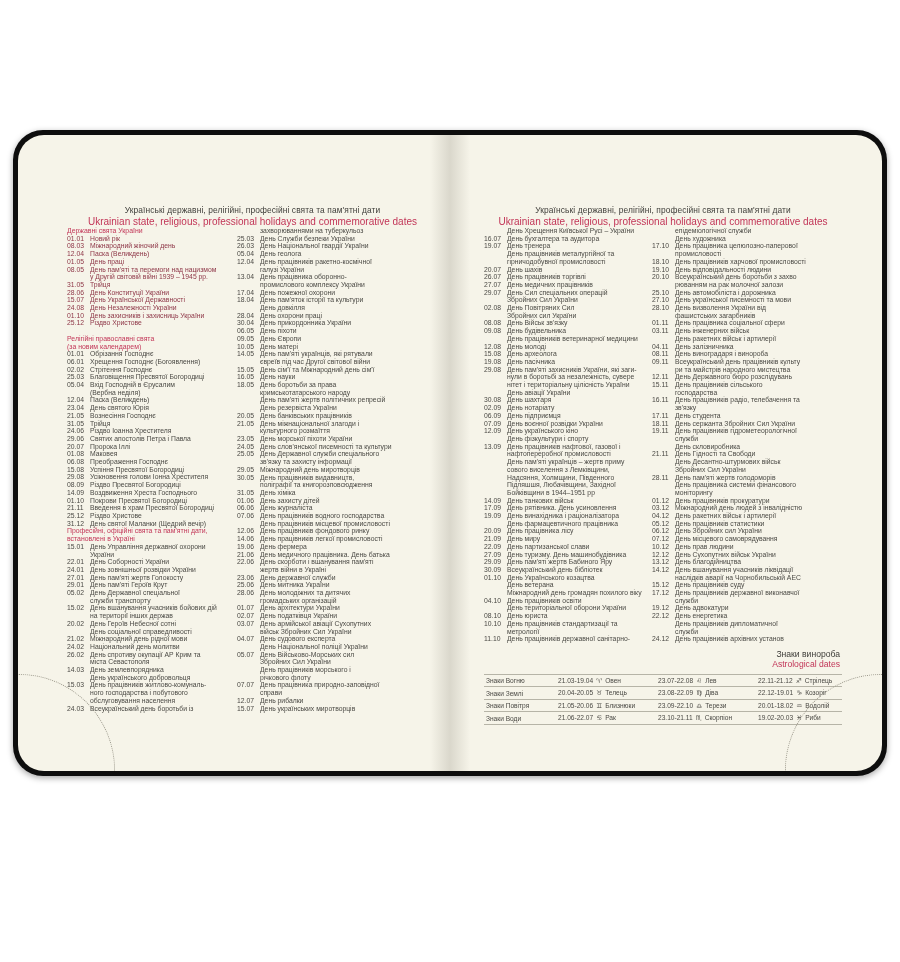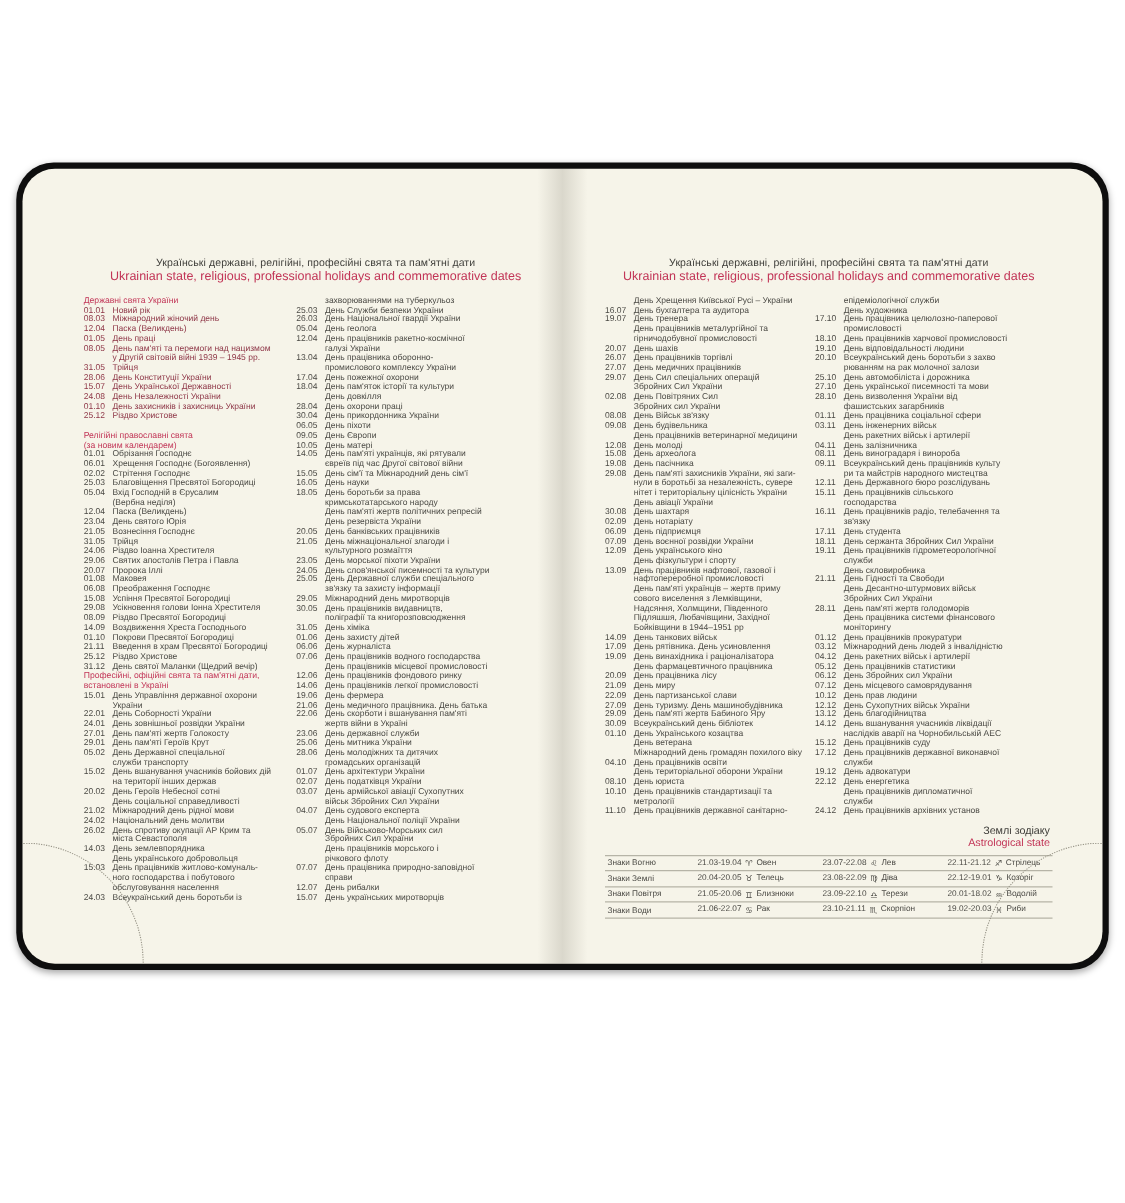--- a/index.html
+++ b/index.html
@@ -7,21 +7,21 @@
   .book{position:absolute;left:13px;top:130px;width:874px;height:646px;background:#0e0e0e;
     border-radius:30px;box-shadow:0 2px 6px rgba(0,0,0,0.35);}
   .pages{position:absolute;left:5px;top:5px;right:5px;bottom:5px;background:#f6f4e9;
     border-radius:26px;display:flex;overflow:hidden;}
   .pages::after{content:"";position:absolute;left:50%;top:0;bottom:0;width:40px;margin-left:-20px;
     background:linear-gradient(90deg,rgba(0,0,0,0) 0%,rgba(90,85,70,0.18) 50%,rgba(0,0,0,0) 100%);
     pointer-events:none;}
   .page{width:50%;position:relative;box-sizing:border-box;}
   .page.left{padding:70px 12px 0 49px;}
   .page.right{padding:70px 40px 0 34px;}
-  .page-head{text-align:center;margin-bottom:10px;}
+  .page-head{text-align:center;}
   .pt-uk{font-size:8.4px;line-height:11px;color:#3f3e3a;letter-spacing:0.1px;}
   .pt-en{font-size:10px;line-height:11px;color:#c23557;}
   .cols{display:flex;align-items:flex-start;}
   .col{flex-shrink:0;}
   .col1{width:170px;}
   .col2{width:226px;}
   .col3{width:164px;margin-right:4px;}
   .col4{width:210px;}
   .entry{display:flex;font-size:6.8px;line-height:7.7px;color:#4a4944;white-space:nowrap;}
   .entry .d{width:19px;flex-shrink:0;}
@@ -987,22 +987,22 @@
               <span class="d"></span>
               <span class="t">служби</span>
             </div>
             <div class="entry">
               <span class="d">24.12</span>
               <span class="t">День працівників архівних установ</span>
             </div>
           </div>
       </div>
       <div class="zodiac-heads">
-        <div class="z-uk">Землі зодіаку</div>
-        <div class="z-en">Astrological state</div>
+        <div class="z-uk">Знаки винороба</div>
+        <div class="z-en">Astrological dates</div>
       </div>
       <div class="ztable">
           <div class="zrow">
             <span class="zgroup">Знаки Вогню</span>
             <span class="zcell">
               <span class="zr">21.03-19.04</span>
               <span class="zg">♈</span>
               <span class="zn">Овен</span>
             </span>
             <span class="zcell">

